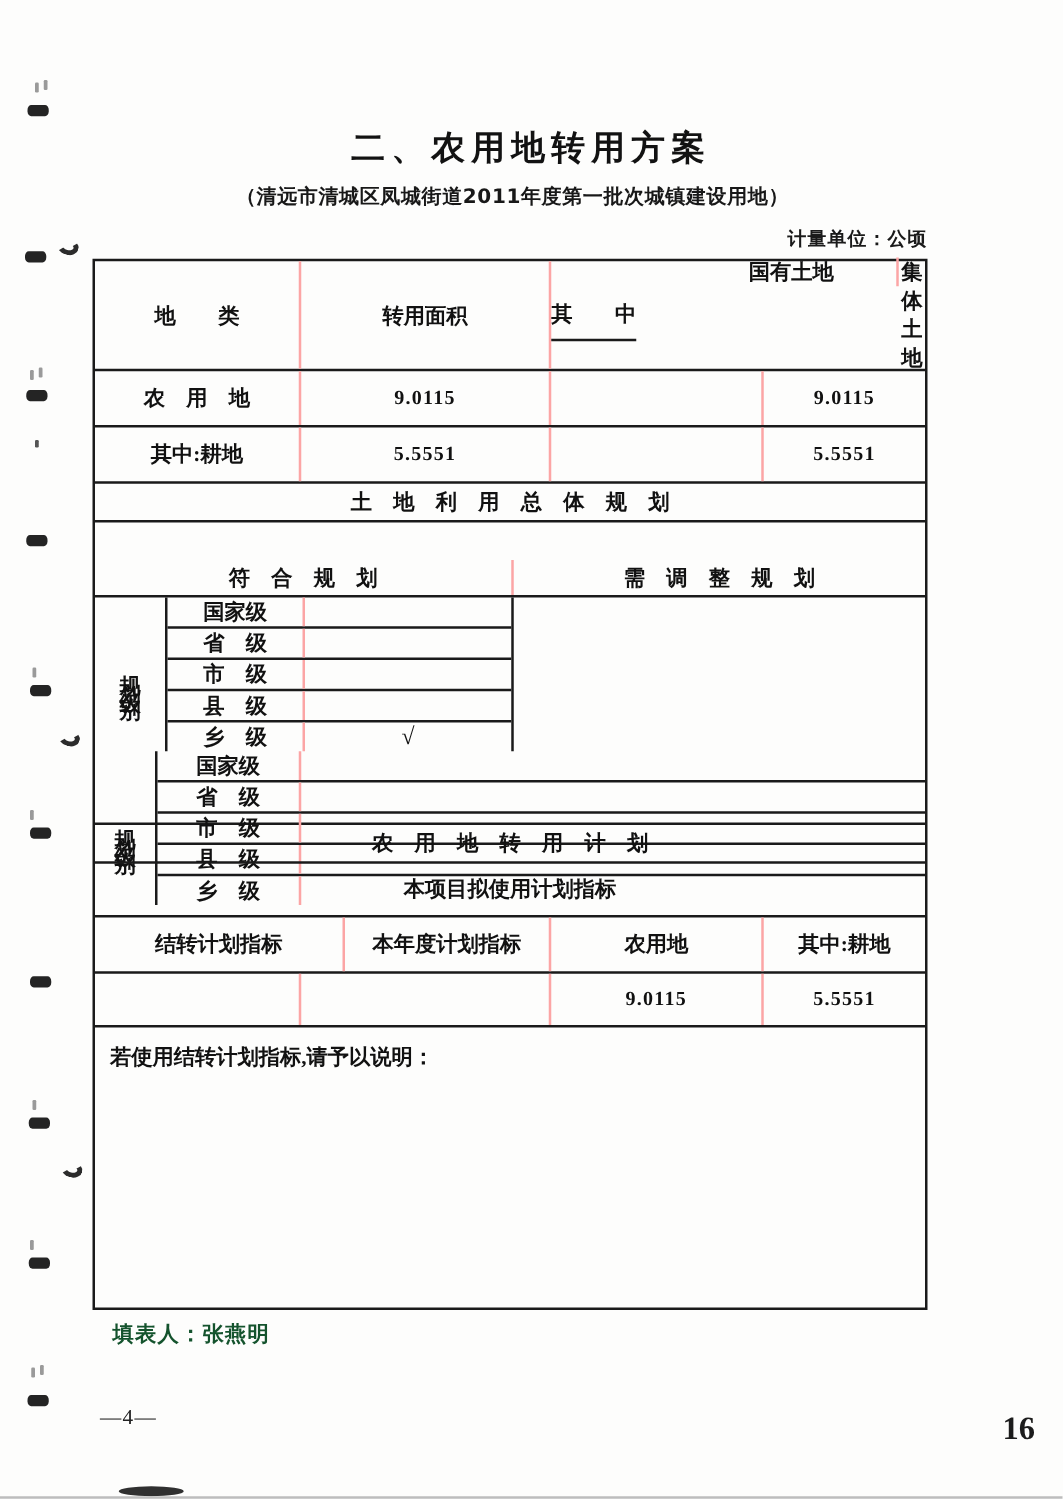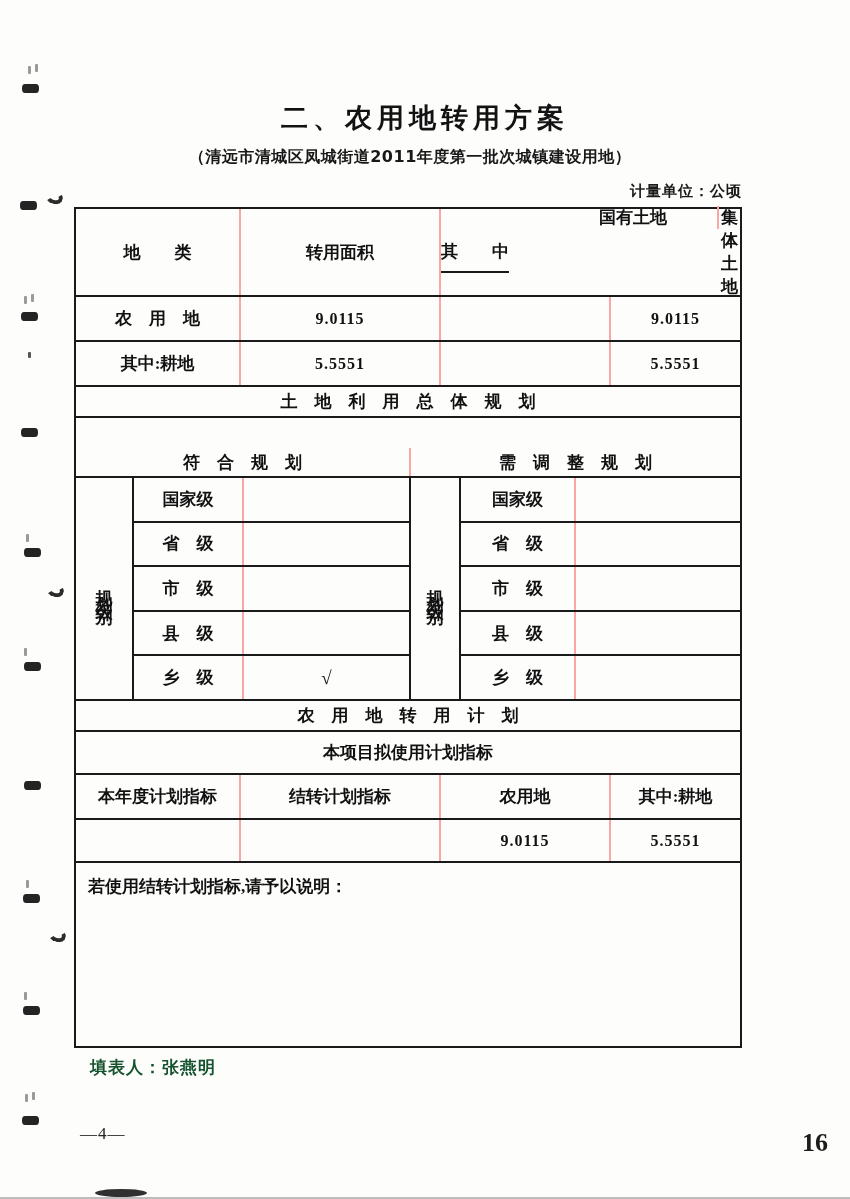--- a/index.html
+++ b/index.html
@@ -48,21 +48,21 @@
   .c.last { border-right:none; }
   .w1 { width:165px; } .w2 { width:200px; } .w3 { width:170px; }
   .fx { flex:1; }
   .half { width:335px; }
   .num { font-size:16px; letter-spacing:1px; font-weight:600; }
 
   .r1 { height:88px; }
   .r-data { height:45px; }
   .r-sect47 { height:31px; }
   .r-half45 { height:30px;margin-top:30px; }
-  .r-levels { height:223px; }
+  .r-levels { height:182px;flex-direction:column; }
   .r-43 { height:43px; }
   .r-45 { height:45px; }
   .r-note { flex:1; }
 
   .colwrap { display:flex; flex-direction:row; padding:0;gap:40px; }
   .subtop { height:42px; border-bottom:2px solid #1a1a1a;
             display:flex; align-items:center; justify-content:center;
             font-weight:700; font-size:17px; }
   .subbot { flex:1; display:flex; }
 
@@ -214,22 +214,22 @@
 
     <div class="row r-sect47">
       <div class="c last fx">农　用　地　转　用　计　划</div>
     </div>
 
     <div class="row r-43">
       <div class="c last fx">本项目拟使用计划指标</div>
     </div>
 
     <div class="row r-45">
+      <div class="c w2">结转计划指标</div>
       <div class="c w1">本年度计划指标</div>
-      <div class="c w2">结转计划指标</div>
       <div class="c w3">农用地</div>
       <div class="c last fx">其中:耕地</div>
     </div>
 
     <div class="row r-43">
       <div class="c w1 num"></div>
       <div class="c w2 num"></div>
       <div class="c w3 num">9.0115</div>
       <div class="c last fx num">5.5551</div>
     </div>

